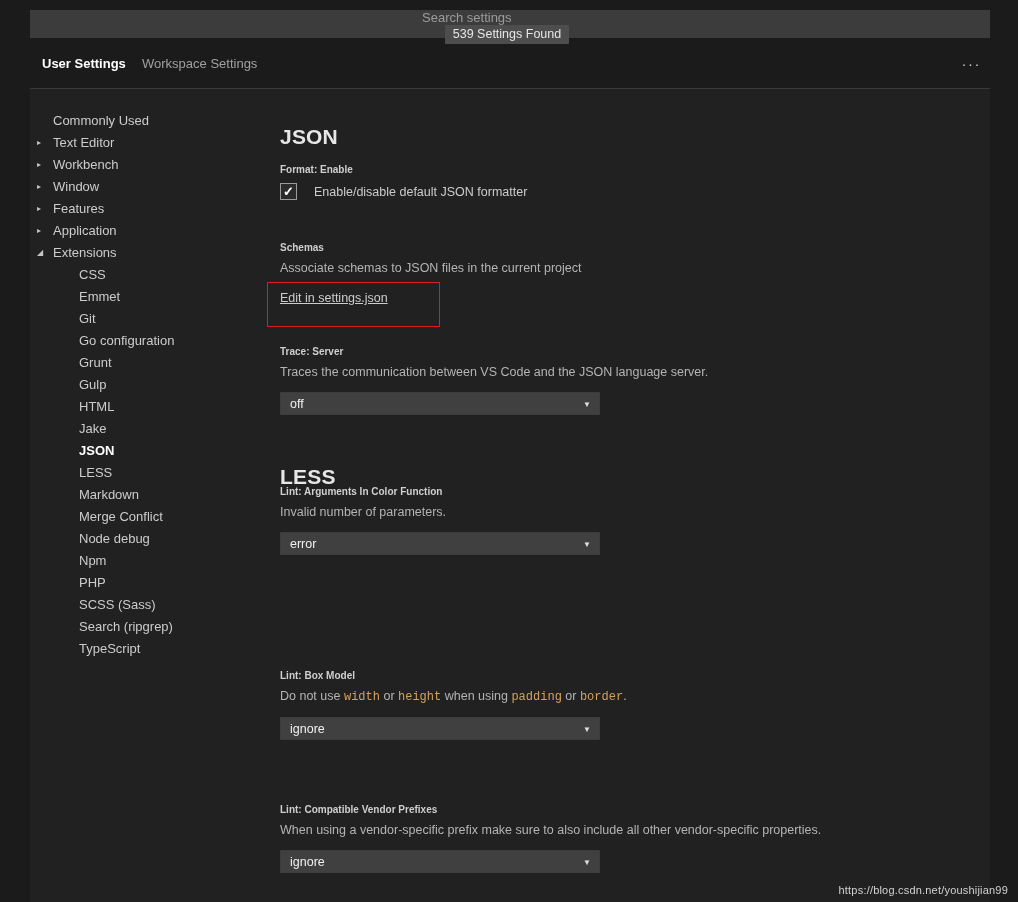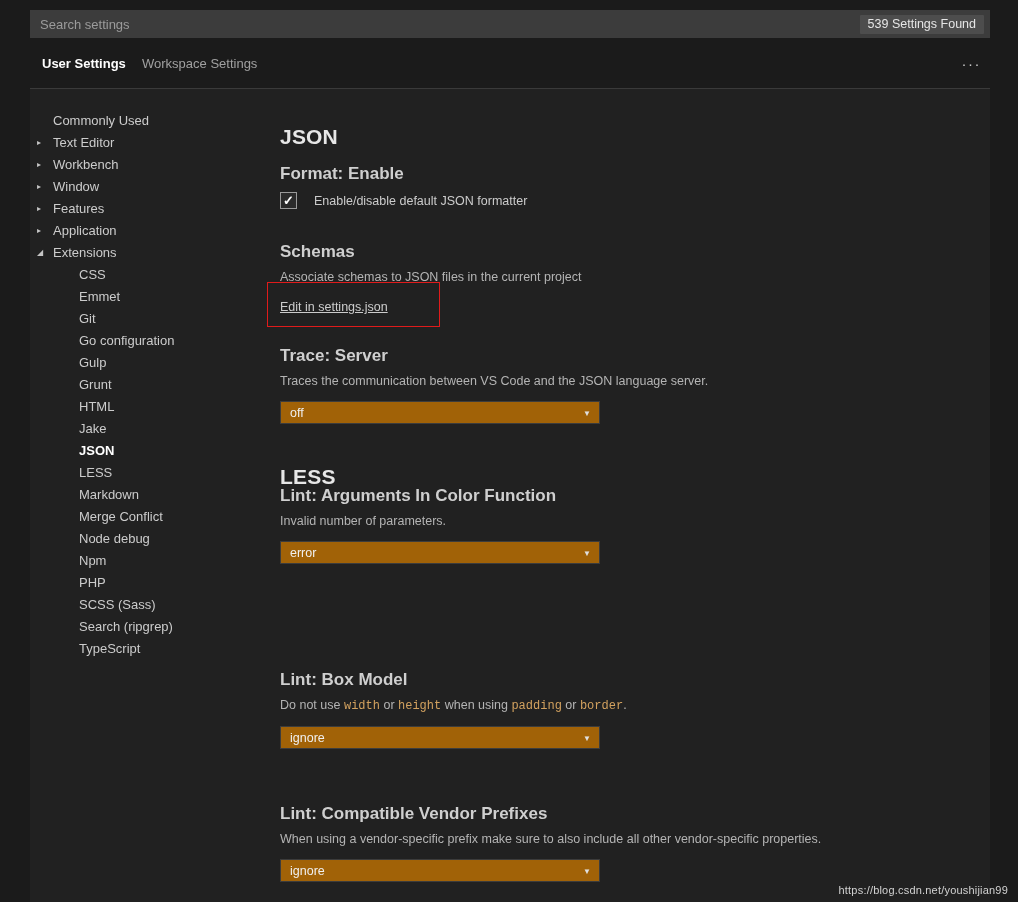--- a/index.html
+++ b/index.html
@@ -9,21 +9,21 @@
     font-family: "Liberation Sans", sans-serif;
     overflow: hidden;
   }
   .window { position: relative; width: 1018px; height: 902px; background: #1b1b1b; }
 
   
   .search-row {
     position: absolute; left: 30px; top: 10px;
     width: 960px; height: 28px;
     background: #3c3c3c;
-    display: flex; align-items: center;
+    display: flex; align-items: center; flex-direction: column;
   }
   .search-input {
     flex: 1 1 auto; height: 28px;
     background: transparent; border: 0; outline: none;
     color: #cccccc; font-size: 13px;
     font-family: "Liberation Sans", sans-serif;
     padding: 0 10px;
   }
   .search-input::placeholder { color: #9b9b9b; opacity: 1; }
   .results-badge {
@@ -82,41 +82,41 @@
   .arrow.open { font-size: 8px; }
 
   
   .main { position: absolute; left: 218px; top: 0; right: 0; bottom: 0; overflow: hidden; }
   .section-title {
     font-size: 21px; font-weight: bold; color: #e7e7e7;
     letter-spacing: 0.2px;
   }
   .setting { position: relative; }
   .setting-key {
-    font-size: 17px; color: #cfcfcf; font-weight: bold;
+    font-size: 10px; color: #cfcfcf; font-weight: bold;
   }
   .setting-key .prefix { font-weight: bold; color: #cfcfcf; }
   .setting-desc {
     font-size: 12.5px; color: #b4b4b4; line-height: 17px;
   }
   code.inline {
     font-family: "Liberation Mono", "DejaVu Sans Mono", monospace;
     color: #d3a25f; font-size: 12px;
   }
   .checkbox-row { display: flex; align-items: center; }
   .checkbox {
     width: 17px; height: 17px; flex: 0 0 auto;
     background: #2b2b2b; border: 1px solid #9a9a9a;
     color: #ffffff; font-size: 13px; line-height: 15px;
     text-align: center; cursor: pointer; font-weight: bold;
   }
   .checkbox-label { margin-left: 17px; font-size: 12.5px; color: #cccccc; }
   .dropdown {
     position: relative; width: 320px; height: 23px;
-    background: #a16207; color: #f0f0f0;
+    background: #404040; color: #f0f0f0;
     font-size: 12.5px; line-height: 23px;
     padding-left: 9px; cursor: pointer;
     border: 1px solid #3c3c3c;
   }
   .dropdown .caret {
     position: absolute; right: 8px; top: 0; font-size: 8px; color: #e0e0e0;
   }
   .link {
     font-size: 12.5px; color: #cccccc; text-decoration: underline; cursor: pointer;
   }
@@ -152,22 +152,22 @@
         <div class="tree-item lvl0"><span class="arrow">▸</span><span>Text Editor</span></div>
         <div class="tree-item lvl0"><span class="arrow">▸</span><span>Workbench</span></div>
         <div class="tree-item lvl0"><span class="arrow">▸</span><span>Window</span></div>
         <div class="tree-item lvl0"><span class="arrow">▸</span><span>Features</span></div>
         <div class="tree-item lvl0"><span class="arrow">▸</span><span>Application</span></div>
         <div class="tree-item lvl0"><span class="arrow open">◢</span><span>Extensions</span></div>
         <div class="tree-item lvl1 no-arrow"><span>CSS</span></div>
         <div class="tree-item lvl1 no-arrow"><span>Emmet</span></div>
         <div class="tree-item lvl1 no-arrow"><span>Git</span></div>
         <div class="tree-item lvl1 no-arrow"><span>Go configuration</span></div>
+        <div class="tree-item lvl1 no-arrow"><span>Grunt</span></div>
         <div class="tree-item lvl1 no-arrow"><span>Gulp</span></div>
-        <div class="tree-item lvl1 no-arrow"><span>Grunt</span></div>
         <div class="tree-item lvl1 no-arrow"><span>HTML</span></div>
         <div class="tree-item lvl1 no-arrow"><span>Jake</span></div>
         <div class="tree-item lvl1 selected no-arrow"><span>JSON</span></div>
         <div class="tree-item lvl1 no-arrow"><span>LESS</span></div>
         <div class="tree-item lvl1 no-arrow"><span>Markdown</span></div>
         <div class="tree-item lvl1 no-arrow"><span>Merge Conflict</span></div>
         <div class="tree-item lvl1 no-arrow"><span>Node debug</span></div>
         <div class="tree-item lvl1 no-arrow"><span>Npm</span></div>
         <div class="tree-item lvl1 no-arrow"><span>PHP</span></div>
         <div class="tree-item lvl1 no-arrow"><span>SCSS (Sass)</span></div>

